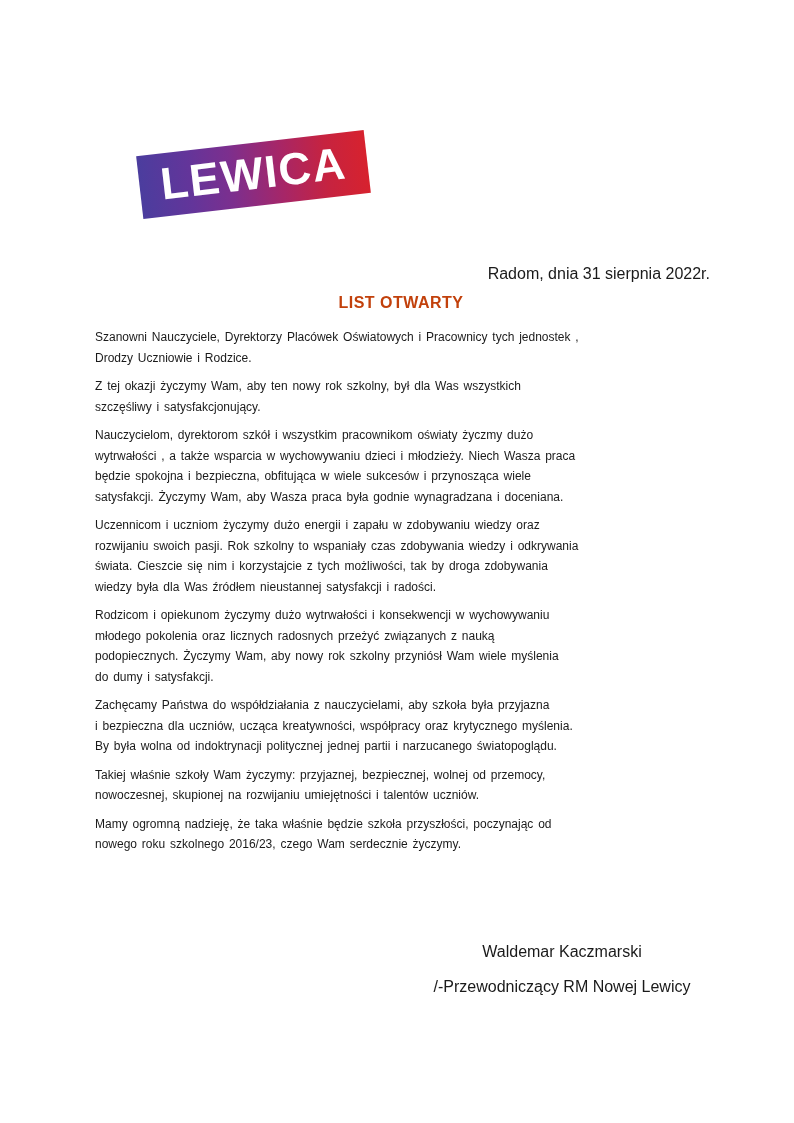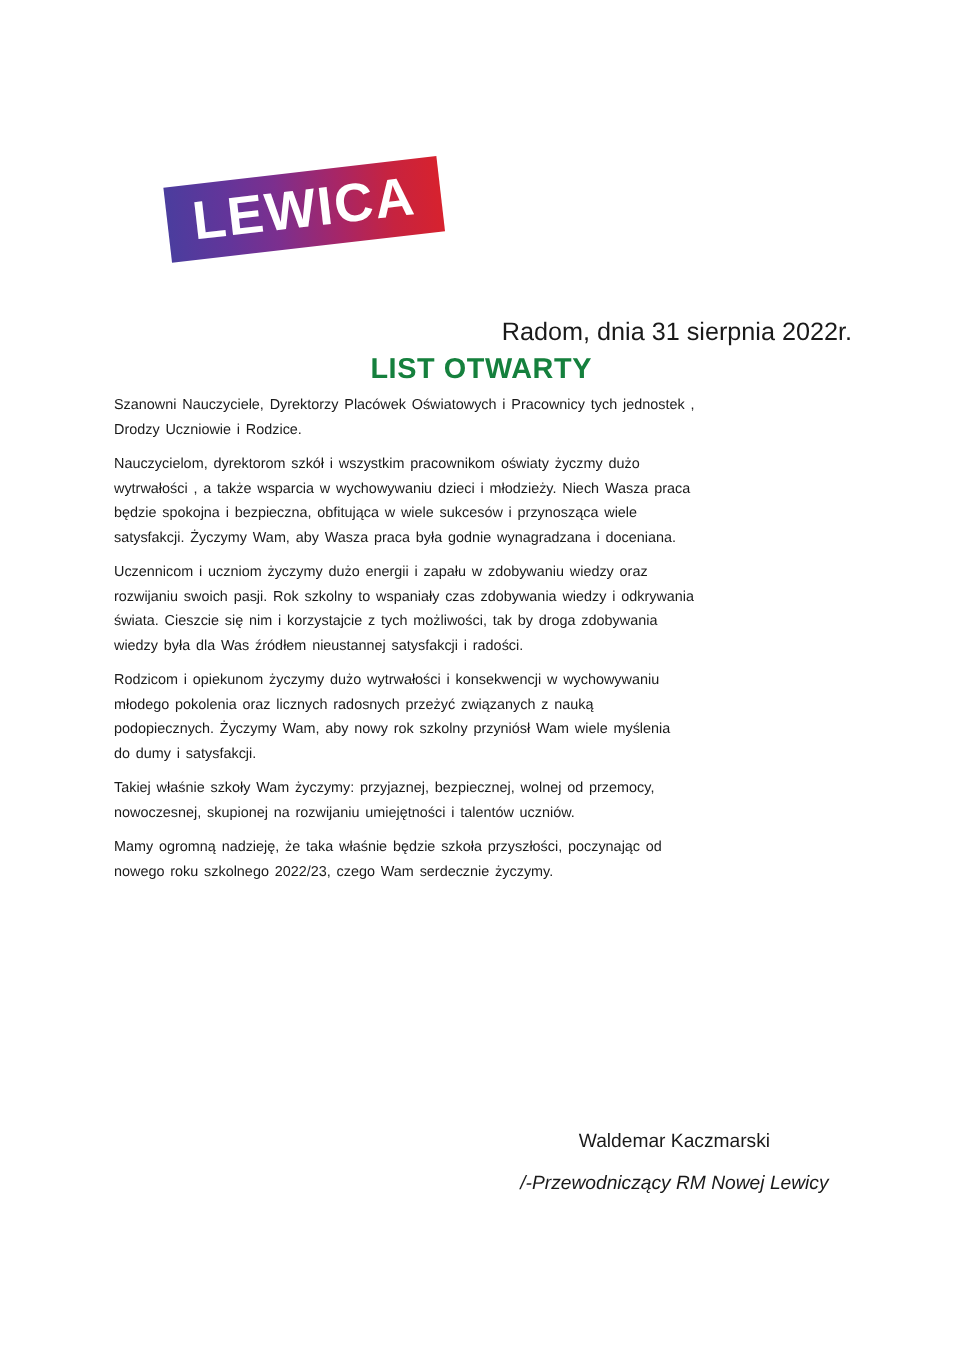--- a/index.html
+++ b/index.html
@@ -39,34 +39,34 @@
     user-select: none;
   }
 
   
   .date-line {
     position: absolute;
     left: 95px;
     top: 265px;
     width: 615px;
     text-align: right;
-    font-size: 21px;
+    font-size: 16px;
     color: #1a1a1a;
   }
 
   .letter-title {
     position: absolute;
     left: 95px;
     top: 294px;
     width: 612px;
     text-align: center;
-    font-size: 24px;
+    font-size: 16px;
     font-weight: 700;
     letter-spacing: 0.5px;
-    color: #15803d;
+    color: #c2410c;
   }
 
   .letter-body {
     position: absolute;
     left: 95px;
     top: 327px;
     width: 625px;
     font-size: 12px;
     line-height: 20.5px;
     color: #1a1a1a;
@@ -81,54 +81,59 @@
   .signature {
     position: absolute;
     left: 378px;
     top: 926px;
     width: 368px;
     text-align: center;
     font-size: 16px;
     color: #1a1a1a;
   }
   .signature .sig-line { margin-bottom: 15px; line-height: 19px; margin-top: 16px; }
-  .signature .italic { font-style: italic; }
+  .signature .italic { }
 </style>
 </head>
 <body>
 
 <div class="page">
 
   <div class="logo">
     <span class="logo-text">LEWICA</span>
   </div>
 
   <div class="date-line">Radom, dnia 31 sierpnia 2022r.</div>
 
   <h1 class="letter-title">LIST OTWARTY</h1>
 
   <div class="letter-body">
     <p class="para">Szanowni Nauczyciele, Dyrektorzy Placówek Oświatowych i Pracownicy tych jednostek ,
 Drodzy Uczniowie i Rodzice.</p>
+    <p class="para">Z tej okazji życzymy Wam, aby ten nowy rok szkolny, był dla Was wszystkich
+szczęśliwy i satysfakcjonujący.</p>
     <p class="para">Nauczycielom, dyrektorom szkół i wszystkim pracownikom oświaty życzmy dużo
 wytrwałości , a także wsparcia w wychowywaniu dzieci i młodzieży. Niech Wasza praca
 będzie spokojna i bezpieczna, obfitująca w wiele sukcesów i przynosząca wiele
 satysfakcji. Życzymy Wam, aby Wasza praca była godnie wynagradzana i doceniana.</p>
     <p class="para">Uczennicom i uczniom życzymy dużo energii i zapału w zdobywaniu wiedzy oraz
 rozwijaniu swoich pasji. Rok szkolny to wspaniały czas zdobywania wiedzy i odkrywania
 świata. Cieszcie się nim i korzystajcie z tych możliwości, tak by droga zdobywania
 wiedzy była dla Was źródłem nieustannej satysfakcji i radości.</p>
     <p class="para">Rodzicom i opiekunom życzymy dużo wytrwałości i konsekwencji w wychowywaniu
 młodego pokolenia oraz licznych radosnych przeżyć związanych z nauką
 podopiecznych. Życzymy Wam, aby nowy rok szkolny przyniósł Wam wiele myślenia
 do dumy i satysfakcji.</p>
+    <p class="para">Zachęcamy Państwa do współdziałania z nauczycielami, aby szkoła była przyjazna
+i bezpieczna dla uczniów, ucząca kreatywności, współpracy oraz krytycznego myślenia.
+By była wolna od indoktrynacji politycznej jednej partii i narzucanego światopoglądu.</p>
     <p class="para">Takiej właśnie szkoły Wam życzymy: przyjaznej, bezpiecznej, wolnej od przemocy,
 nowoczesnej, skupionej na rozwijaniu umiejętności i talentów uczniów.</p>
     <p class="para">Mamy ogromną nadzieję, że taka właśnie będzie szkoła przyszłości, poczynając od
-nowego roku szkolnego 2022/23, czego Wam serdecznie życzymy.</p>
+nowego roku szkolnego 2016/23, czego Wam serdecznie życzymy.</p>
   </div>
 
   <div class="signature">
     <div class="sig-line">Waldemar Kaczmarski</div>
     <div class="sig-line italic">/-Przewodniczący RM Nowej Lewicy</div>
   </div>
 
 </div>
 
 </body></html>

